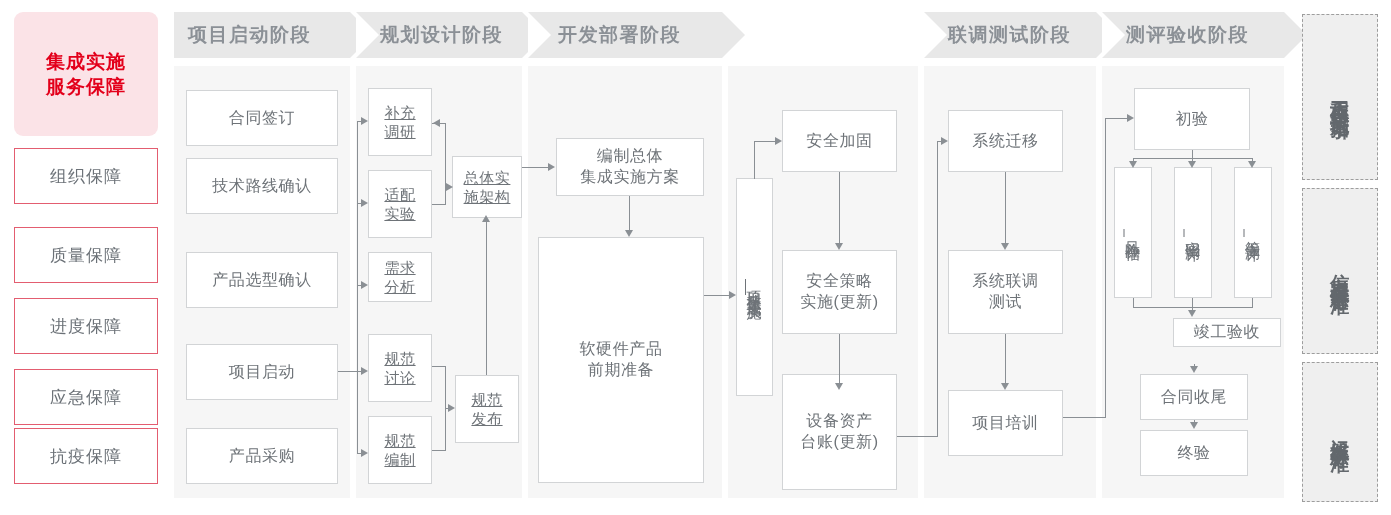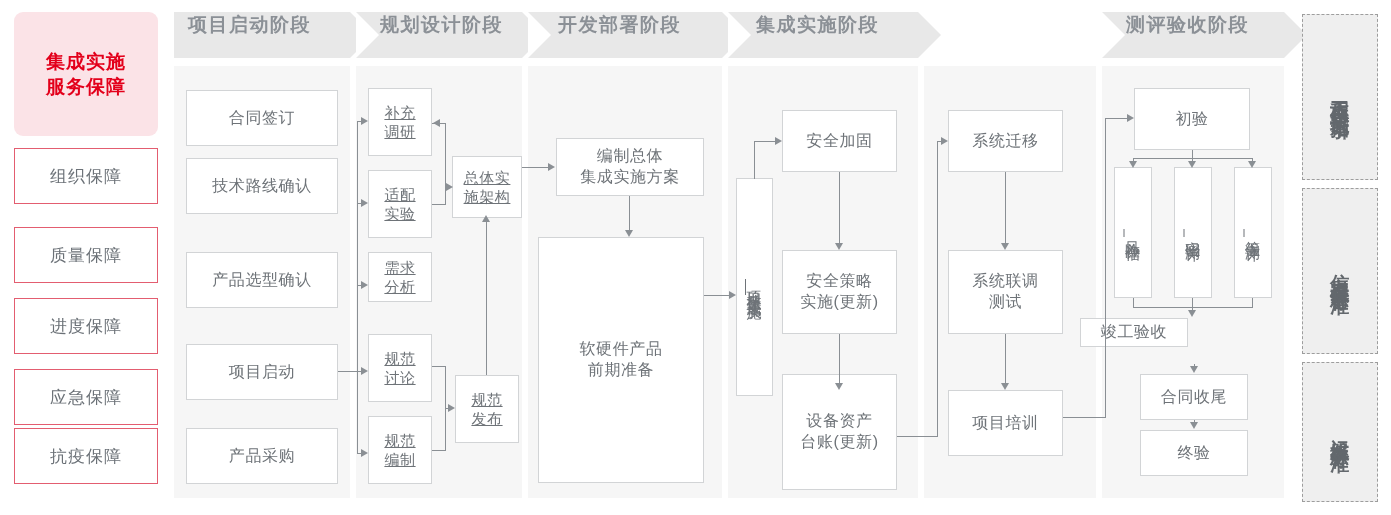--- a/index.html
+++ b/index.html
@@ -33,21 +33,21 @@
   }
 
   
   .panel{
     top:66px;background:#f6f6f6;
   }
   .stage-head{
     position:absolute;top:12px;height:46px;
     background:#e8e8e8;
     color:#8b9096;font-weight:bold;font-size:19px;letter-spacing:1.5px;
-    display:flex;
+    display:flex;align-items:center;
     padding-left:14px;
     box-sizing:border-box;
   }
   .stage-head .chev{
     position:absolute;right:-23px;top:0;width:23px;height:46px;
     background:#e8e8e8;
     clip-path:polygon(0 0,100% 50%,0 100%);
   }
   .stage-head .notch{
     position:absolute;left:0;top:0;width:23px;height:46px;
@@ -132,23 +132,23 @@
   <div class="stage-head" style="left:356px;width:166px;padding-left:24px">
     <span class="notch"></span>
     <span>规划设计阶段</span>
     <span class="chev"></span>
   </div>
   <div class="stage-head" style="left:528px;width:194px;padding-left:30px">
     <span class="notch"></span>
     <span>开发部署阶段</span>
     <span class="chev"></span>
   </div>
-  <div class="stage-head" style="left:728px;width:190px;padding-left:28px">
+  <div class="stage-head" style="left:924px;width:172px;padding-left:24px">
     <span class="notch"></span>
-    <span>集成实施阶段</span>
+    <span>联调测试阶段</span>
     <span class="chev"></span>
   </div>
   <div class="stage-head" style="left:1102px;width:182px;padding-left:24px">
     <span class="notch"></span>
     <span>测评验收阶段</span>
     <span class="chev"></span>
   </div>
 
   <div class="abs node" style="left:186px;top:90px;width:152px;height:56px">
     <span>合同签订</span>
@@ -235,21 +235,21 @@
     </div>
   <div class="abs node sm vert" style="left:1114px;top:167px;width:38px;height:131px">
     <span>风险评估</span>
     </div>
   <div class="abs node sm vert" style="left:1174px;top:167px;width:38px;height:131px">
     <span>密码测评</span>
     </div>
   <div class="abs node sm vert" style="left:1234px;top:167px;width:38px;height:131px">
     <span>等保测评</span>
     </div>
-  <div class="abs node" style="left:1080px;top:318px;width:108px;height:29px">
+  <div class="abs node" style="left:1173px;top:318px;width:108px;height:29px">
     <span>竣工验收</span>
     </div>
   <div class="abs node" style="left:1140px;top:374px;width:108px;height:46px">
     <span>合同收尾</span>
     </div>
   <div class="abs node" style="left:1140px;top:430px;width:108px;height:46px">
     <span>终验</span>
     </div>
 
   <div class="abs ln lnh" style="left:338px;top:371px;width:20px"></div>

